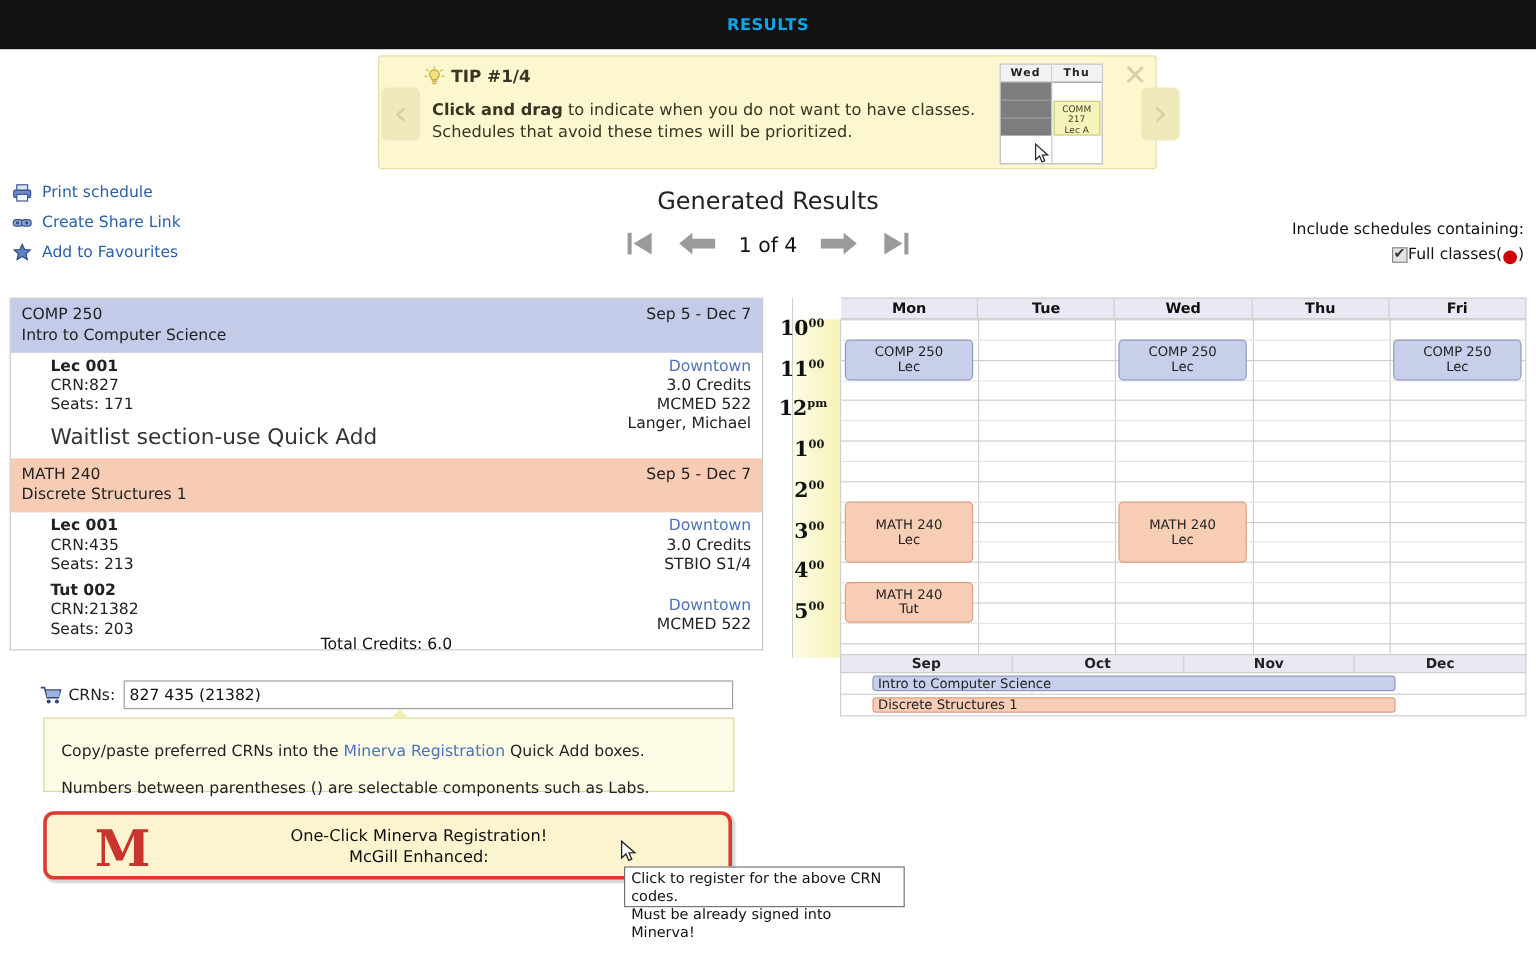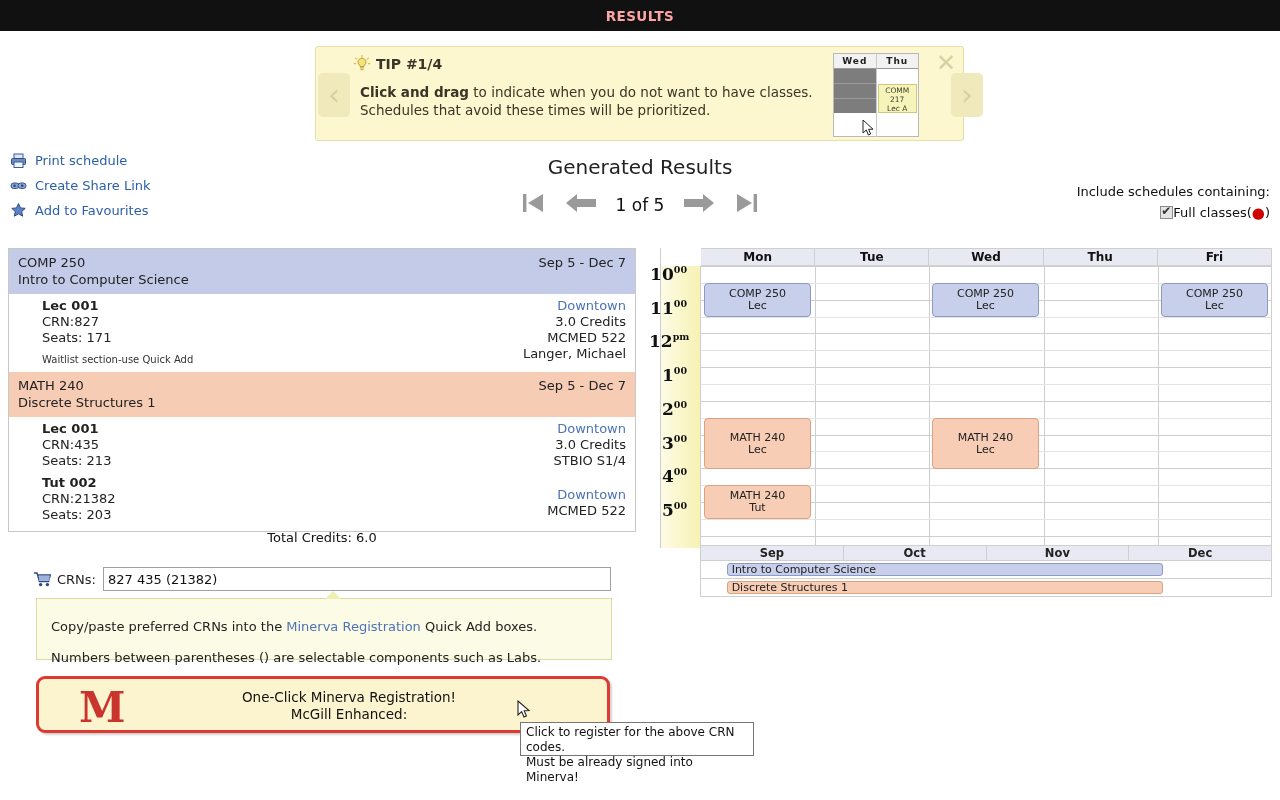--- a/index.html
+++ b/index.html
@@ -9,23 +9,23 @@
     overflow: hidden;
     background: #ffffff;
     font-family: "DejaVu Sans", "Liberation Sans", sans-serif;
     font-size: 13px;
     color: #222;
   }
   #root { position: relative; width: 1280px; height: 800px; }
 
   
   .topbar {
-    position: absolute; left: 0; top: 0; width: 1280px; height: 31px;
+    position: absolute; left: 0; top: 0; width: 1280px; height: 41px;
     background: #111111;
-    color: #fca5a5;
+    color: #0ea5e9;
     display: flex; align-items: center; justify-content: center;
     font-weight: bold; font-size: 13.5px; letter-spacing: .4px;
   }
 
   
   .tipbox {
     position: absolute; left: 315px; top: 46px; width: 649px; height: 95px;
     background: #fcf7ce;
     border: 1px solid #e6dfa8;
     border-radius: 3px;
@@ -155,21 +155,21 @@
   }
   .section {
     position: relative; padding: 4px 9px 2px 33px; line-height: 16px;
     font-size: 13px;
   }
   .section .sec-name { font-weight: bold; }
   .section .right {
     position: absolute; right: 9px; top: 4px; text-align: right; line-height: 16px;
   }
   .campus { color: #4c73b5; }
-  .waitlist { padding: 6px 9px 7px 33px; font-size: 10px; color: #333; }
+  .waitlist { padding: 6px 9px 7px 33px; font-size: 18px; color: #333; }
   .totalcred {
     position: absolute; left: 8px; top: 530px; width: 628px;
     text-align: center; font-size: 13px; color: #111;
   }
 
   
   .crnrow {
     position: absolute; left: 33px; top: 567px;
     display: flex; align-items: center;
   }
@@ -389,21 +389,21 @@
       <svg width="26" height="26" viewBox="0 0 26 26">
         <rect x="3" y="4" width="3.4" height="18" fill="#9a9a9a"></rect>
         <path d="M23 4 L23 22 L8 13 Z" fill="#9a9a9a"></path>
       </svg>
     </span>
     <span class="pgbtn">
       <svg width="34" height="26" viewBox="0 0 34 26">
         <path d="M2 13 L13 4 L13 9 L32 9 L32 17 L13 17 L13 22 Z" fill="#9a9a9a"></path>
       </svg>
     </span>
-    <span class="pg-label">1 of 5</span>
+    <span class="pg-label">1 of 4</span>
     <span class="pgbtn">
       <svg width="34" height="26" viewBox="0 0 34 26">
         <path d="M32 13 L21 4 L21 9 L2 9 L2 17 L21 17 L21 22 Z" fill="#9a9a9a"></path>
       </svg>
     </span>
     <span class="pgbtn">
       <svg width="26" height="26" viewBox="0 0 26 26">
         <rect x="19.6" y="4" width="3.4" height="18" fill="#9a9a9a"></rect>
         <path d="M3 4 L3 22 L18 13 Z" fill="#9a9a9a"></path>
       </svg>

